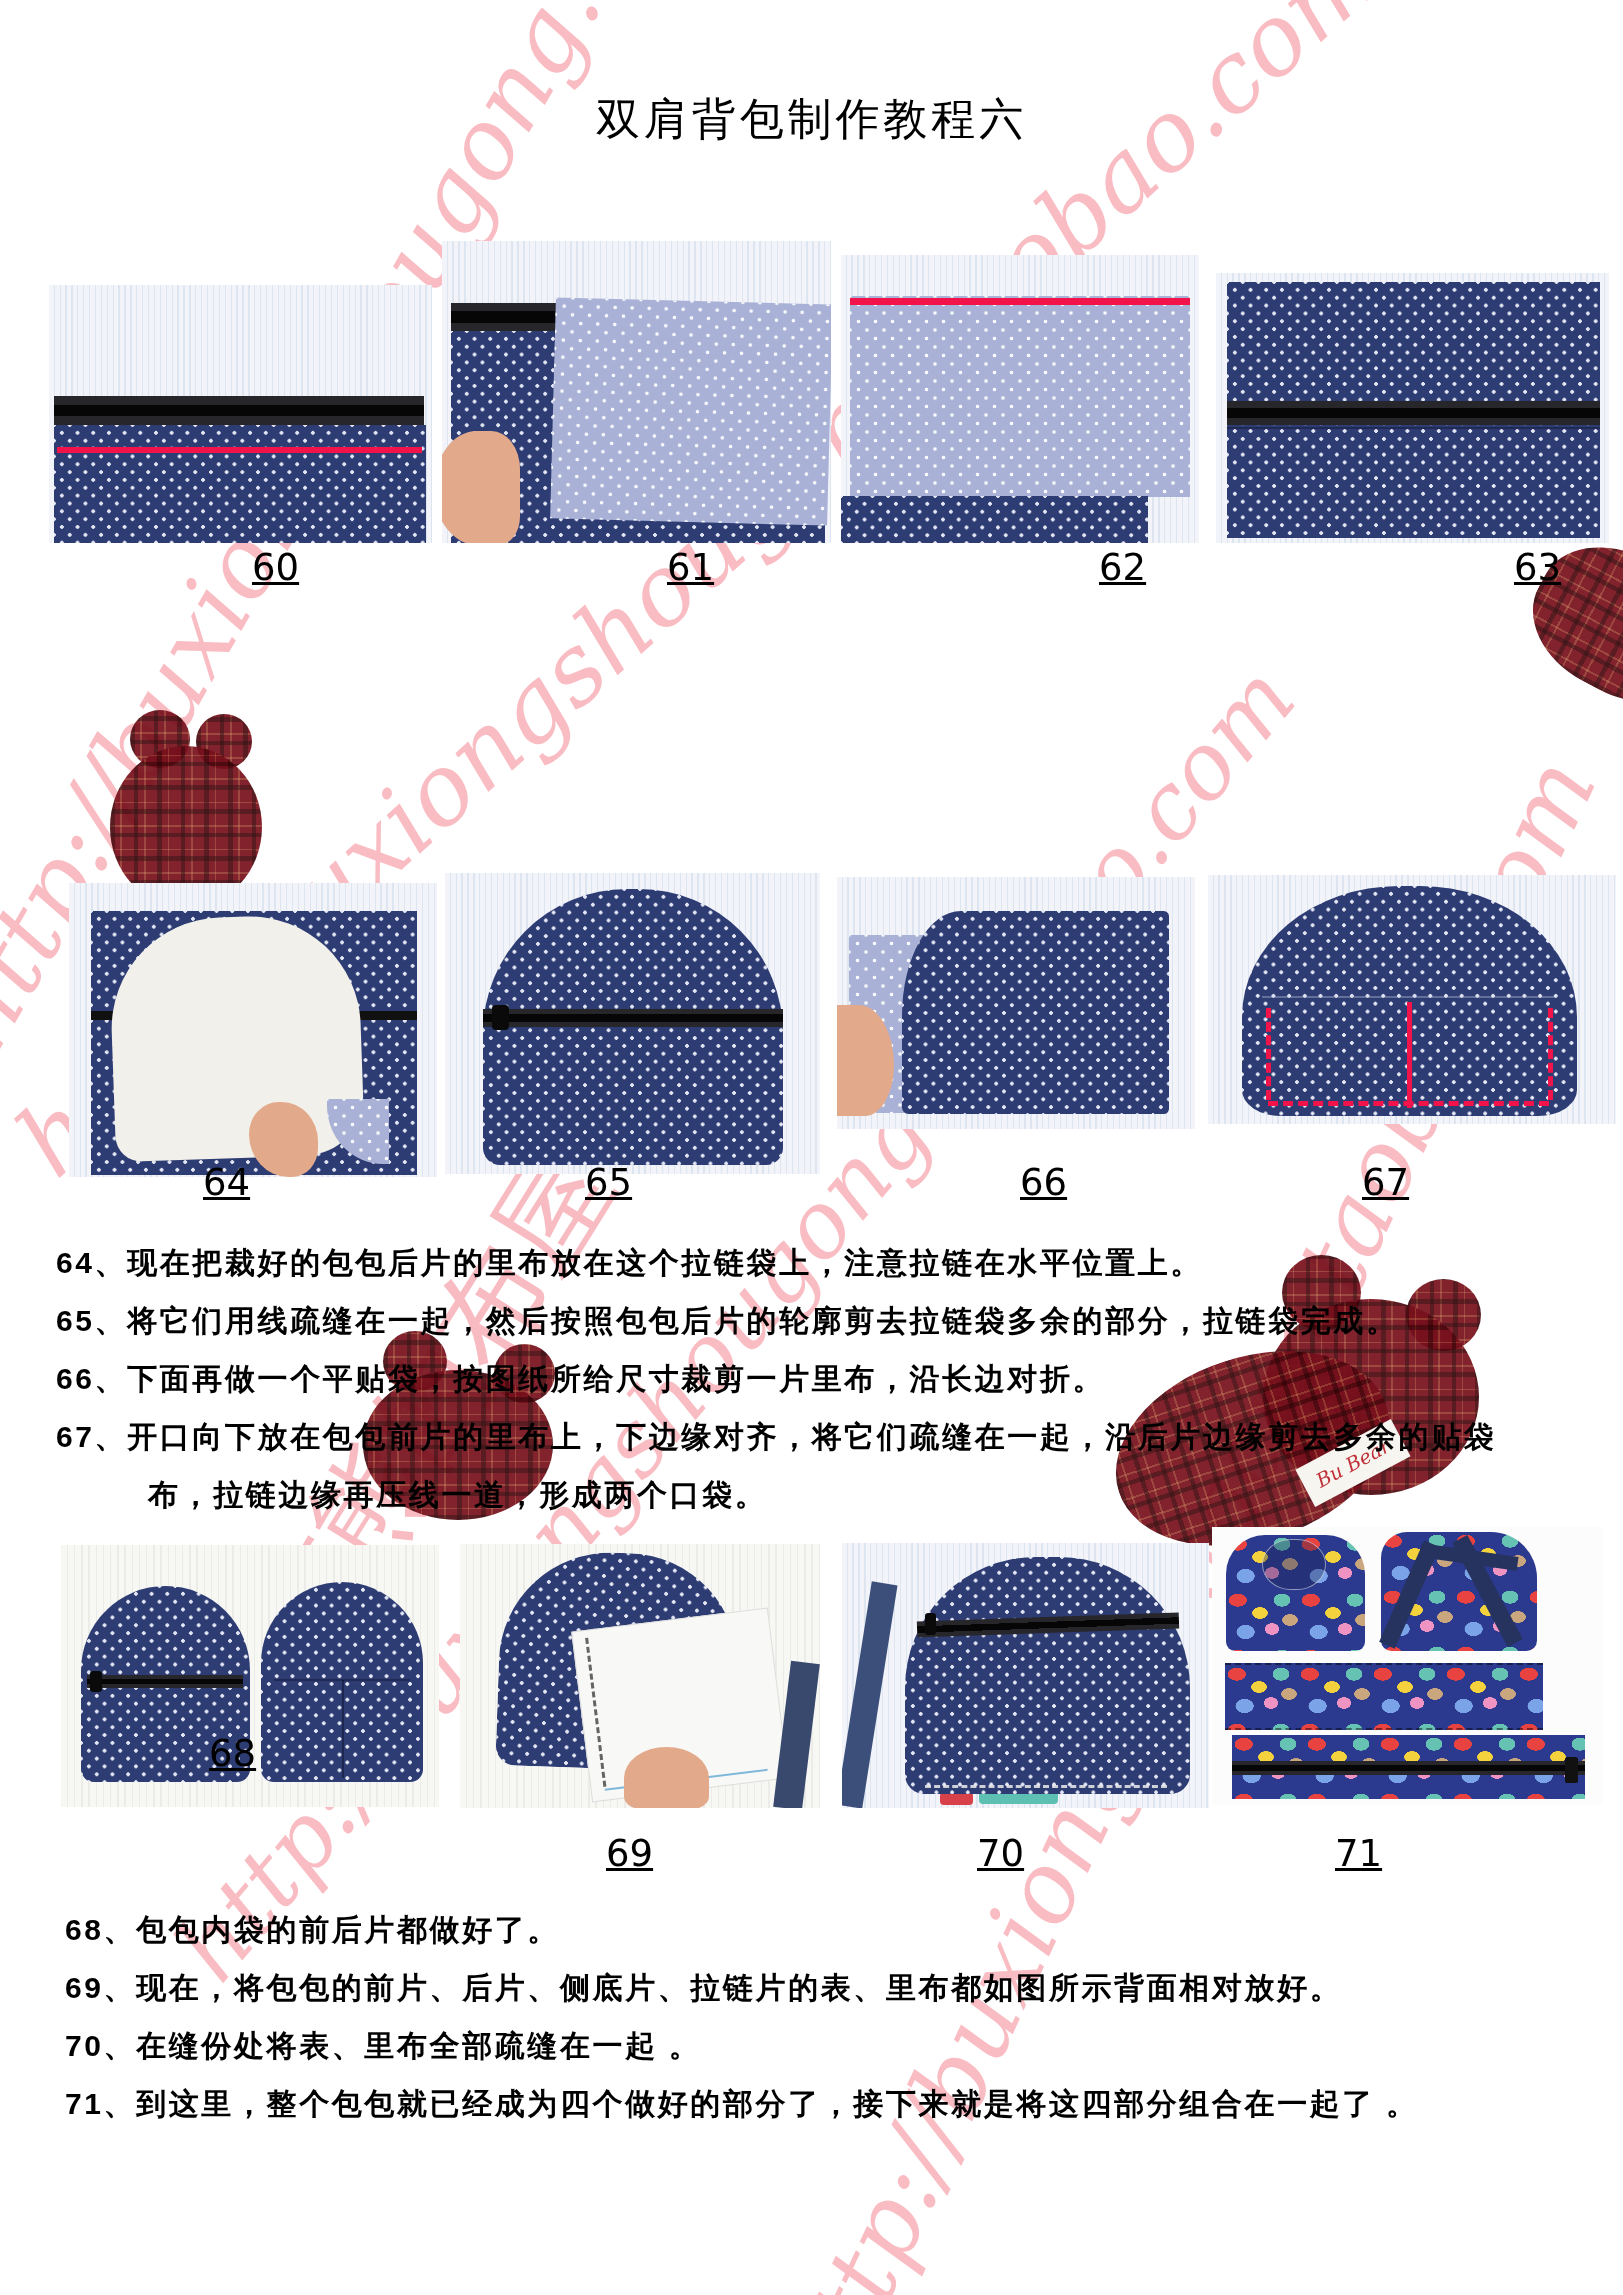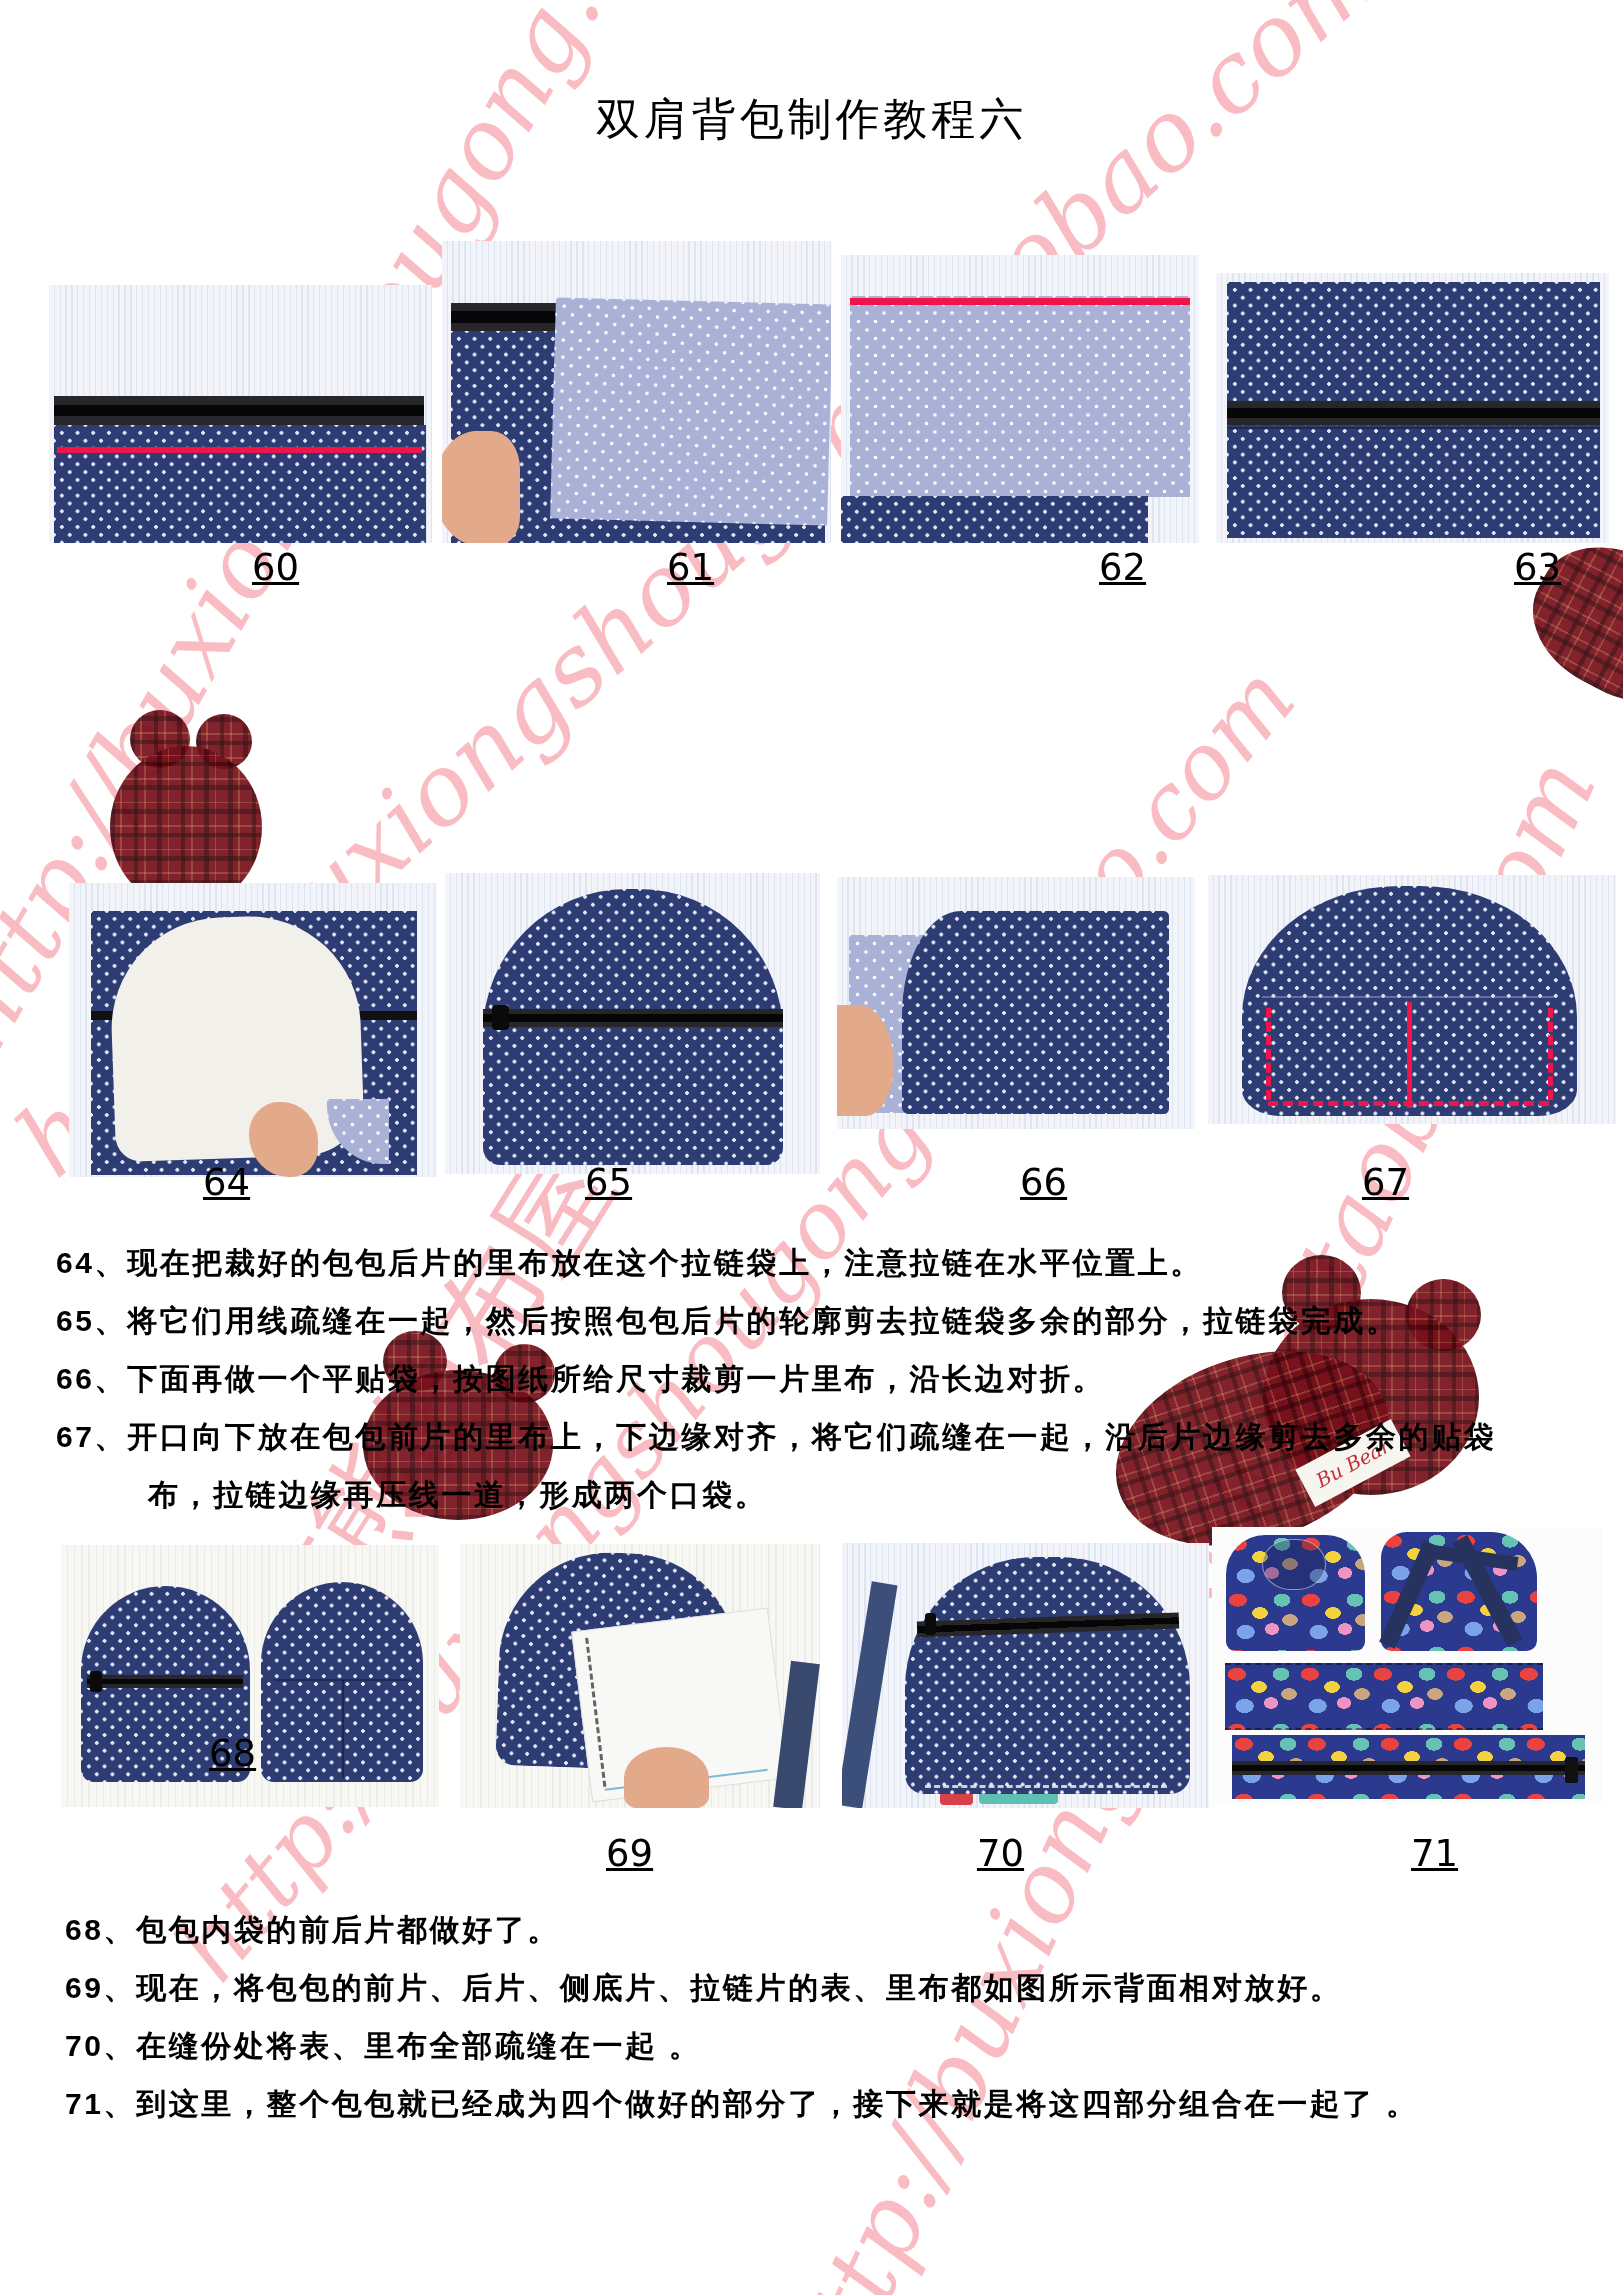--- a/index.html
+++ b/index.html
@@ -193,21 +193,21 @@
     <div class="dogprint" style="left:13px;top:136px;width:318px;height:96;height:63px;border-top:2.6px dashed rgba(0,0,0,.45);border-bottom:2.6px dashed rgba(0,0,0,.45);"></div>
     <div class="dogprint" style="left:19.6px;top:208px;width:353px;height:64px;">
       <div class="zip" style="left:0;top:26px;width:100%;height:14.4px;"></div>
       <div style="position:absolute;right:6.5px;top:22px;width:13px;height:26px;background:#111;border-radius:2.6px;"></div>
     </div>
   </div>
 
   <div class="figlabel" style="left:209px;top:1732px;">68</div>
   <div class="figlabel" style="left:606px;top:1832px;">69</div>
   <div class="figlabel" style="left:977px;top:1832px;">70</div>
-  <div class="figlabel" style="left:1411px;top:1832px;">71</div>
+  <div class="figlabel" style="left:1335px;top:1832px;">71</div>
 
   <div class="steps" style="left:65px;top:1901px;">
     <div class="line"><span>68、</span><span>包包内袋的前后片都做好了。</span></div>
     <div class="line"><span>69、</span><span>现在，将包包的前片、后片、侧底片、拉链片的表、里布都如图所示背面相对放好。</span></div>
     <div class="line"><span>70、</span><span>在缝份处将表、里布全部疏缝在一起 。</span></div>
     <div class="line"><span>71、</span><span>到这里，整个包包就已经成为四个做好的部分了，接下来就是将这四部分组合在一起了 。</span></div>
   </div>
 
 </div>
 

